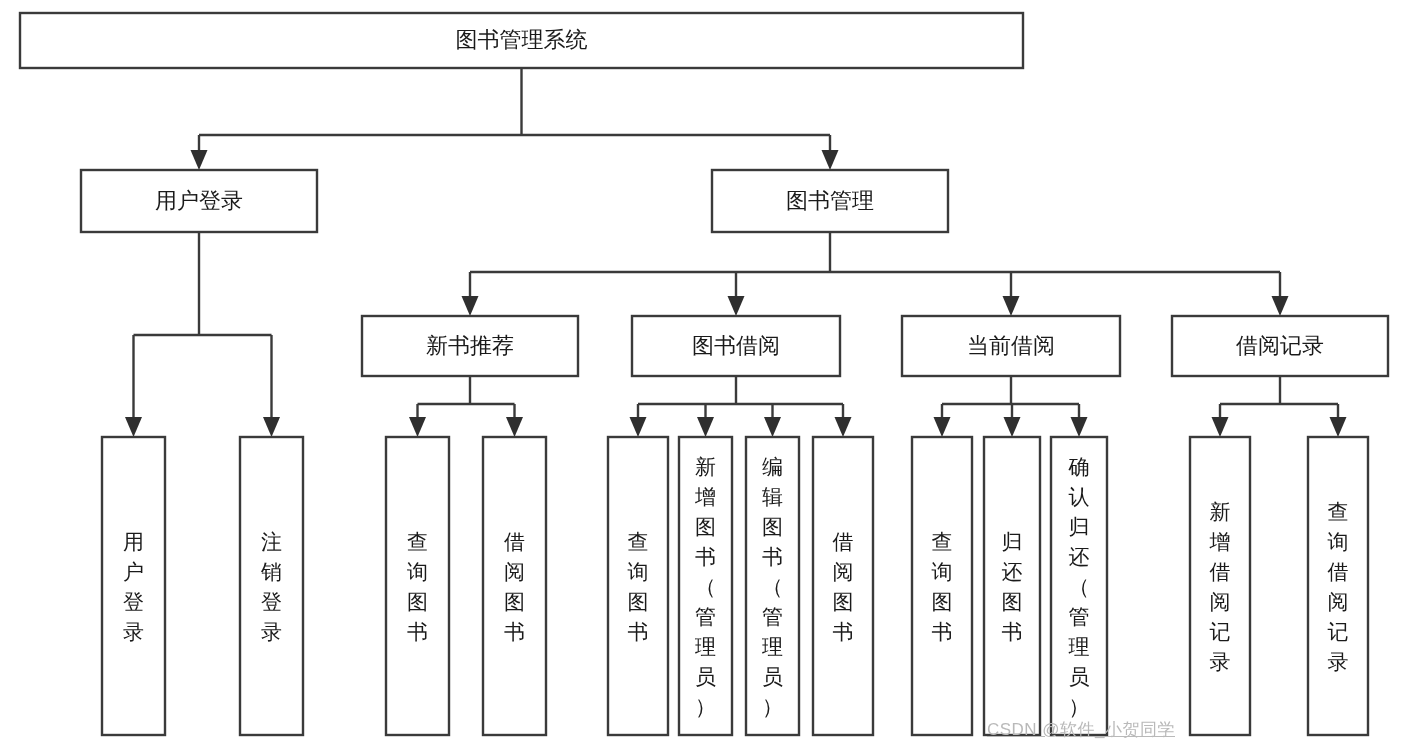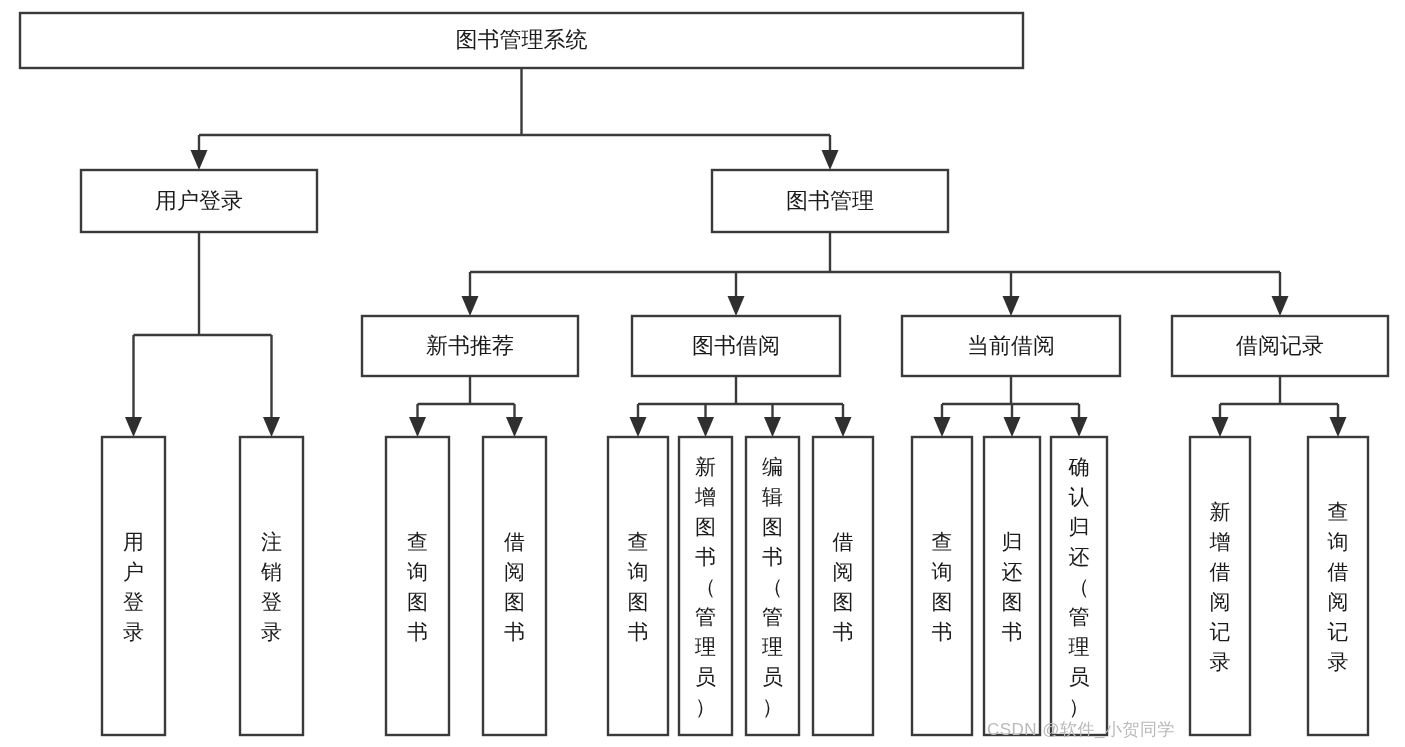--- a/index.html
+++ b/index.html
@@ -59,20 +59,21 @@
   .watermark {
     position: absolute;
     right: 12px;
     bottom: 6px;
     font-family: "Liberation Sans", "DejaVu Sans", sans-serif;
     font-size: 17px;
     color: #b9b9b9;
     letter-spacing: 0.5px;
     white-space: nowrap;
     user-select: none;
+    text-decoration: underline;
   }
 </style>
 </head>
 <body>
 
 <div id="diagram-root">
   <svg id="tree-svg" viewBox="0 0 1405 747" xmlns="http://www.w3.org/2000/svg">
     <g id="connector-layer">
         <line x1="521.5" y1="68" x2="521.5" y2="135" class="connector"></line>
         <line x1="199" y1="135" x2="830" y2="135" class="connector"></line>

